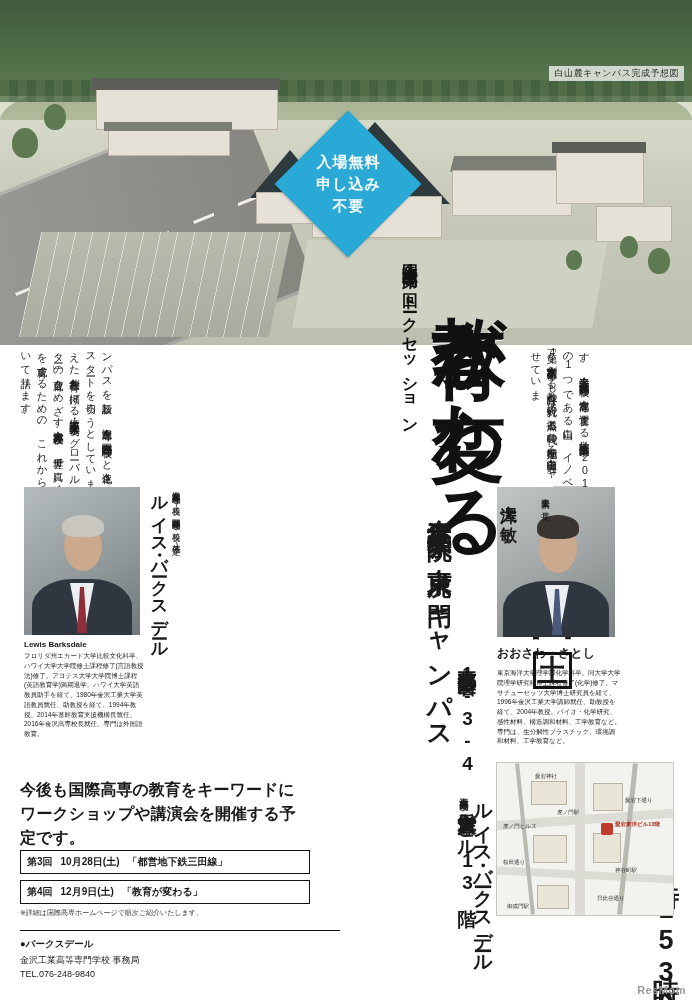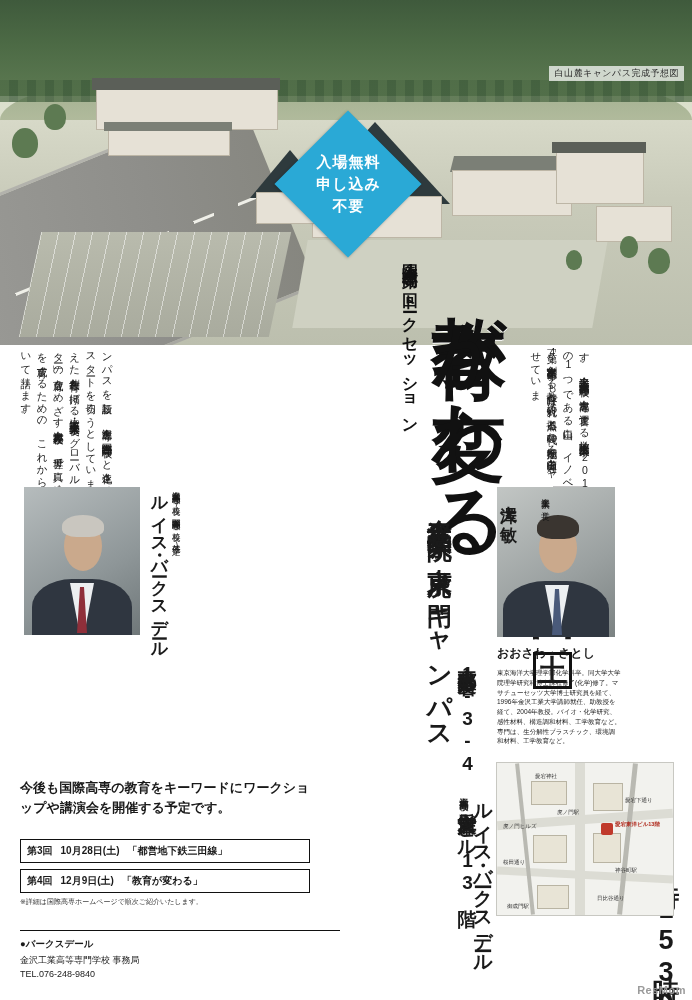--- a/index.html
+++ b/index.html
@@ -107,21 +107,21 @@
   .nm-right{position:absolute;left:497px;top:492px;}
   .nm-right .vt{font-size:17px;font-weight:bold;letter-spacing:1px;}
   .role-right{position:absolute;left:540px;top:492px;}
   .role-right .vt{font-size:8.5px;letter-spacing:.5px;}
   .cap-right{position:absolute;left:497px;top:645px;width:124px;}
   .cap-right .nm{font-size:12px;font-weight:bold;margin-bottom:6px;}
   .cap-right .bio{font-size:6.5px;line-height:1.5;color:#222;}
 
   
   .sched{position:absolute;left:20px;top:778px;width:290px;}
-  .sched .head{font-size:13px;font-weight:bold;line-height:1.5;margin-bottom:22px;}
+  .sched .head{font-size:16px;font-weight:bold;line-height:1.5;margin-bottom:0;}
   .srow{border:1px solid #111;padding:4px 6px;margin-bottom:6px;font-size:10px;
         display:flex;align-items:center;gap:8px;}
   .srow .no{font-weight:bold;white-space:nowrap;}
   .srow .ti{font-weight:bold;}
   .snote{font-size:7px;color:#333;margin-top:-2px;}
 
   .contact{position:absolute;left:20px;top:938px;width:320px;}
   .contact .hd{font-size:9.5px;font-weight:bold;margin-bottom:3px;}
   .contact .ln{font-size:9px;line-height:1.5;}
 
@@ -249,20 +249,24 @@
     <div class="shirt" style="left:46px;top:96px;width:24px;height:50px;clip-path:polygon(0 0,100% 0,60% 100%,40% 100%);"></div>
     <div class="tie" style="left:53px;top:100px;width:10px;height:46px;clip-path:polygon(30% 0,70% 0,100% 100%,0 100%);"></div>
     <div class="face" style="left:40px;top:34px;width:38px;height:50px;"></div>
     <div class="hair" style="left:38px;top:28px;width:42px;height:22px;background:#c9c6bf;"></div>
   </div>
   <div class="nm-left">
     <div class="vt">ルイス・バークスデール</div>
   </div>
   <div class="role-left">
     <div class="vt">金沢工業高等専門学校 校長(国際高等専門学校 校長 就任予定)</div>
+  </div>
+  <div class="cap-left">
+    <div class="nm">Lewis Barksdale</div>
+    <div class="bio">フロリダ州エカード大学比較文化科卒、ハワイ大学大学院修士課程修了(言語教授法)修了。アヨテス大学大学院博士課程(英語教育学)満期退学。ハワイ大学英語教員助手を経て、1980年金沢工業大学英語教員就任、助教授を経て、1994年教授。2014年基幹教育支援機構長就任。2016年金沢高専校長就任。専門は外国語教育。</div>
   </div>
 
   <div class="photo ph-right">
     <div class="bgwall" style="background:linear-gradient(150deg,#c2c6c4 0%,#9aa0a0 60%,#7b8282 100%);"></div>
     <div class="suit" style="left:6px;top:94px;width:106px;height:70px;"></div>
     <div class="shirt" style="left:48px;top:98px;width:24px;height:50px;clip-path:polygon(0 0,100% 0,60% 100%,40% 100%);"></div>
     <div class="tie" style="left:55px;top:102px;width:10px;height:46px;background:#4a5a7a;clip-path:polygon(30% 0,70% 0,100% 100%,0 100%);"></div>
     <div class="face" style="left:42px;top:36px;width:38px;height:50px;"></div>
     <div class="hair" style="left:40px;top:28px;width:42px;height:24px;"></div>
   </div>

